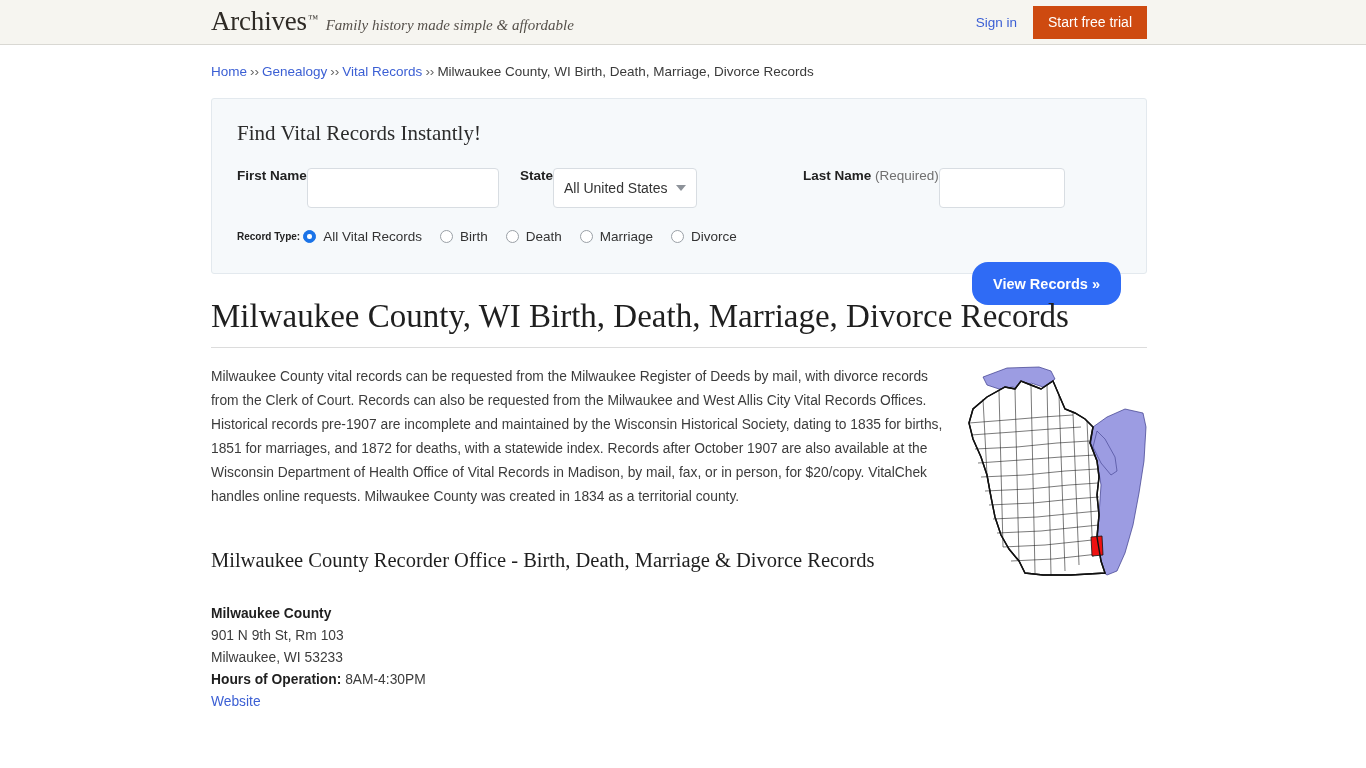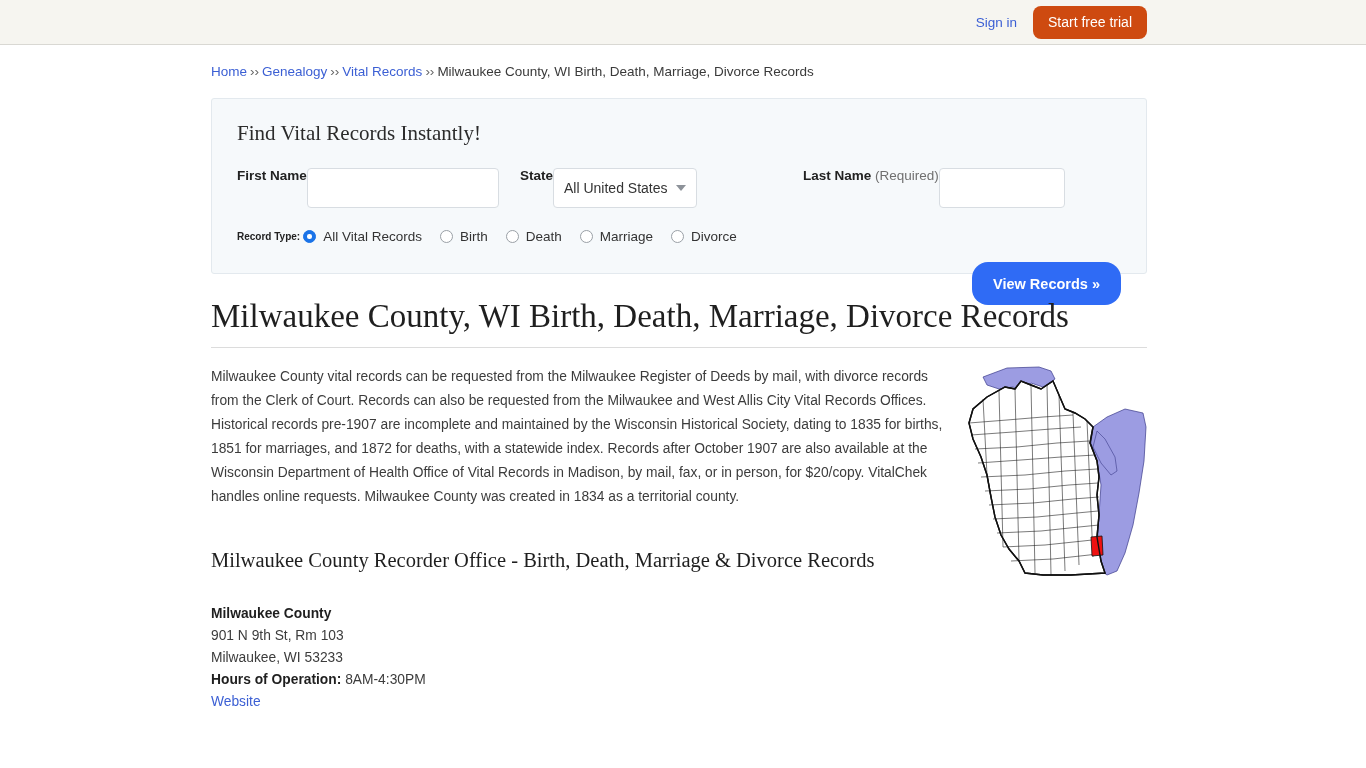--- a/index.html
+++ b/index.html
@@ -67,21 +67,21 @@
   .signin-link {
     font-size: 13.5px;
     color: #3b5fd4;
     text-decoration: none;
     cursor: pointer;
   }
   .trial-btn {
     background: #ce4a10;
     color: #ffffff;
     border: none;
-    border-radius: 8px;
+    border-radius: 0;
     font-family: "Liberation Sans", sans-serif;
     font-size: 14px;
     padding: 9px 15px 10px;
     cursor: pointer;
     line-height: 1;
   }
 
   
   .page {
     position: relative;
@@ -301,20 +301,25 @@
     width: 200px;
     height: 215px;
   }
   .map-wrap svg { display: block; }
 </style>
 </head>
 <body>
 
 <div class="site-header">
   <div class="header-inner">
+    <div class="brand">
+      <span class="brand-logo">Archives</span>
+        <span class="brand-tm">™</span>
+      <span class="brand-tagline">Family history made simple &amp; affordable</span>
+    </div>
     <div class="header-actions">
       <a class="signin-link">Sign in</a>
       <button class="trial-btn">Start free trial</button>
     </div>
   </div>
 </div>
 
 <div class="page">
   <div class="content">
 

